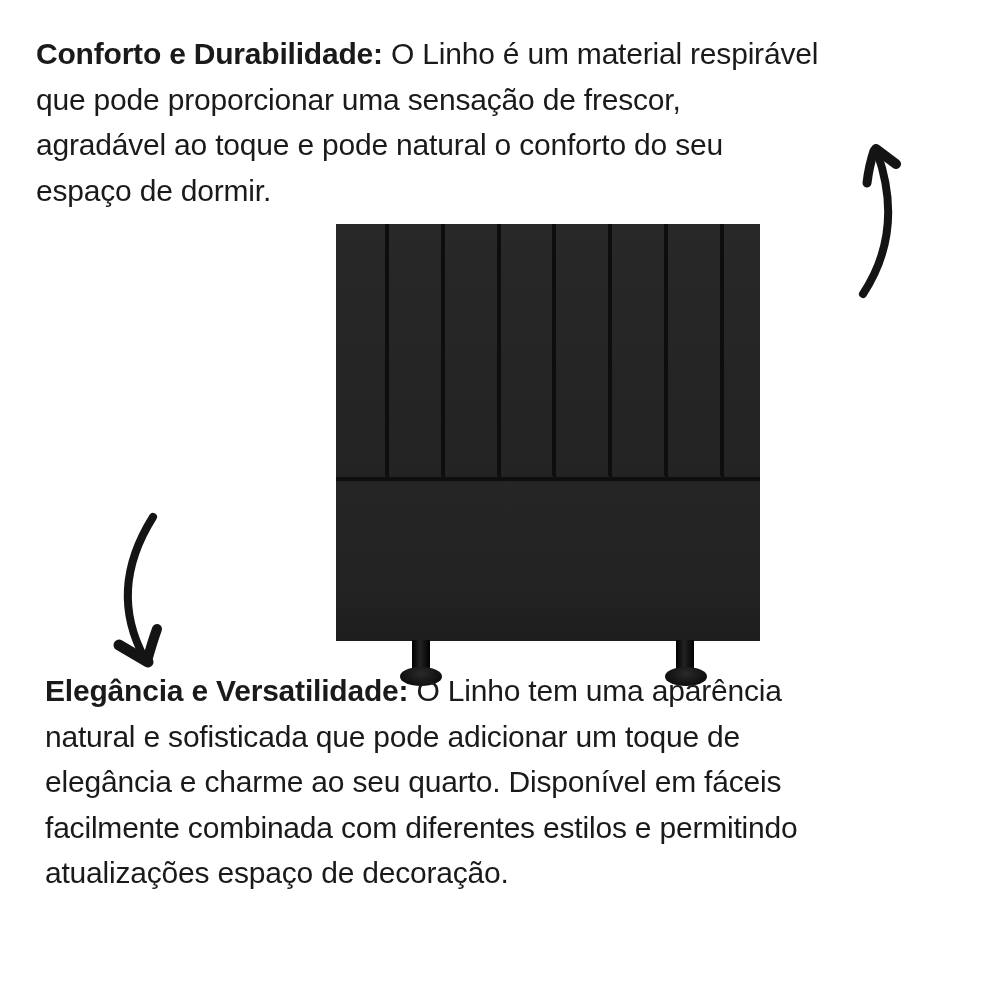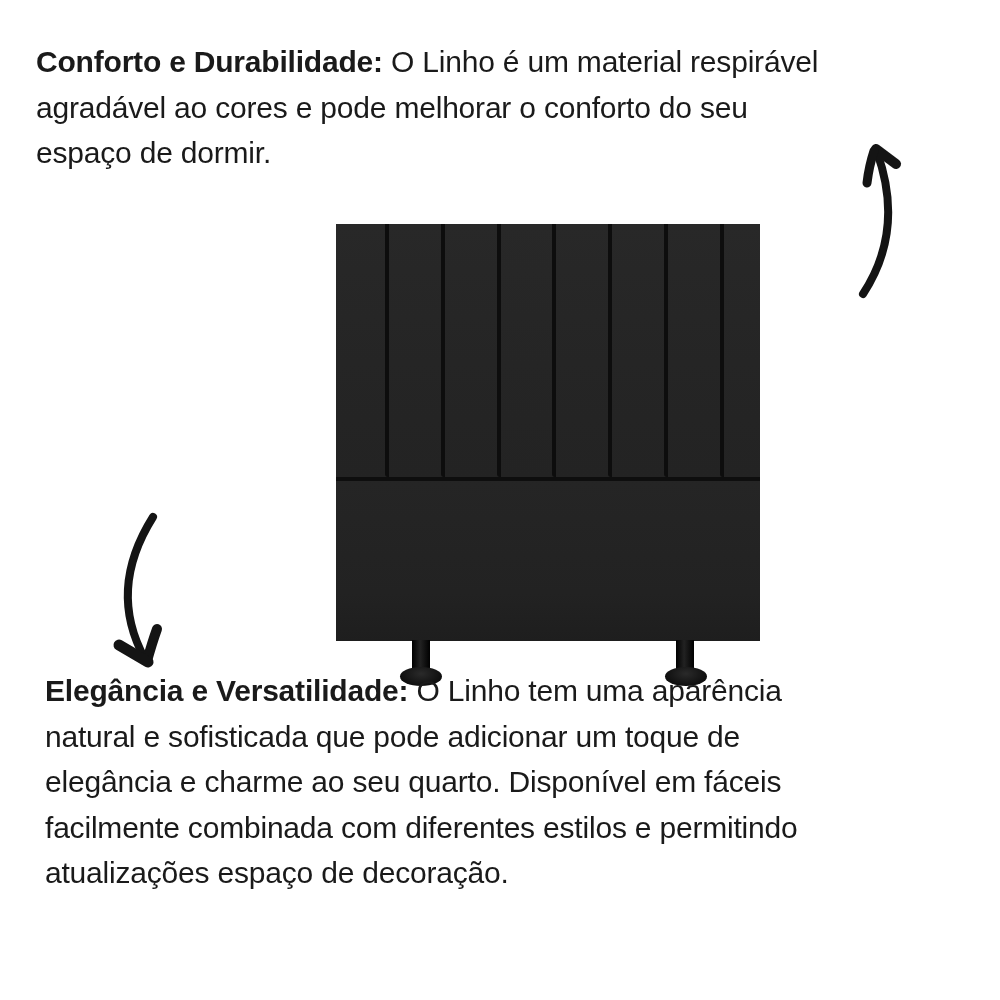--- a/index.html
+++ b/index.html
@@ -15,21 +15,21 @@
     font-family: "Liberation Sans", sans-serif;
     color: #1a1a1a;
   }
   .para {
     position: absolute;
     font-size: 30px;
     line-height: 45.5px;
     letter-spacing: -0.2px;
     white-space: nowrap;
   }
-  .para-top    { left: 36px; top: 39px; }
+  .para-top    { left: 36px; top: 31px; }
   .para-bottom { left: 45px; top: 668px; }
   .bold { font-weight: bold; }
 
   
   .headboard {
     position: absolute;
     left: 336px;
     top: 224px;
     width: 424px;
     height: 417px;
@@ -82,21 +82,22 @@
     left: 0;
     top: 0;
     pointer-events: none;
   }
 </style>
 </head>
 <body>
 
 <div class="para para-top">
   <div><span class="bold">Conforto e Durabilidade:</span><span> O Linho é um material respirável</span></div>
-  <div>agradável ao cores e pode melhorar o conforto do seu</div>
+  <div>que pode proporcionar uma sensação de frescor,</div>
+  <div>agradável ao toque e pode natural o conforto do seu</div>
   <div>espaço de dormir.</div>
 </div>
 
 <div class="headboard">
   <div class="slats">
       <div class="slat"></div>
       <div class="slat"></div>
       <div class="slat"></div>
       <div class="slat"></div>
       <div class="slat"></div>

